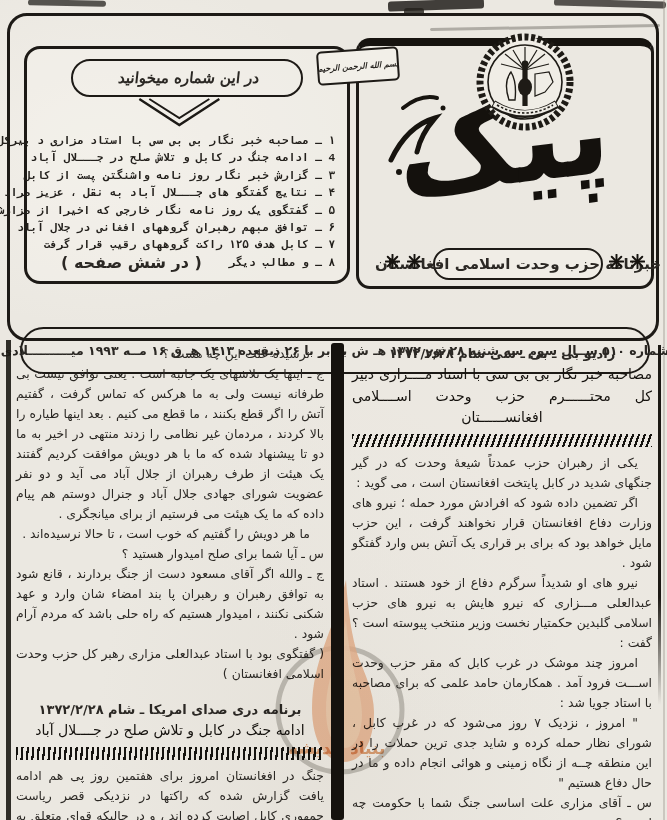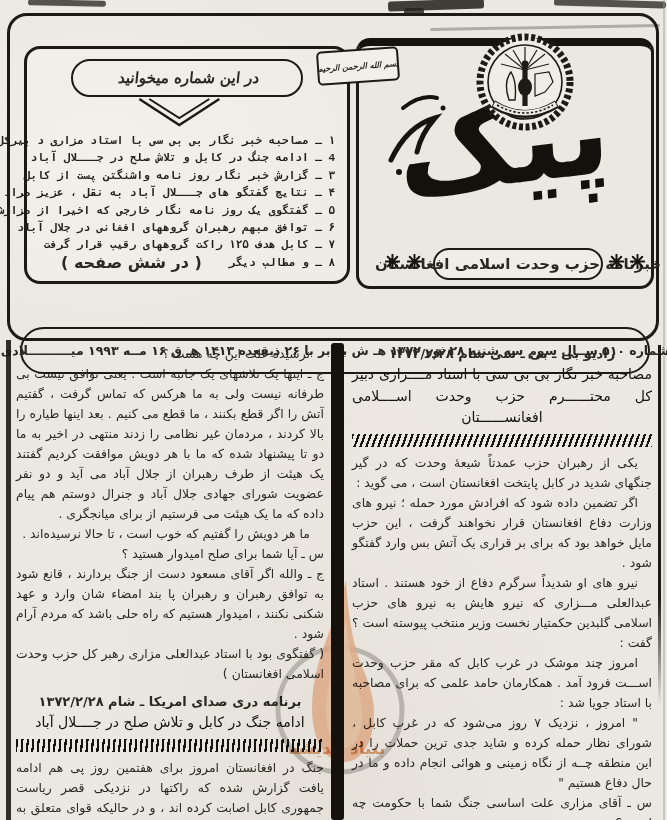--- a/index.html
+++ b/index.html
@@ -201,21 +201,21 @@
 
   </div>
 
   <div class="col col-l">
     <p class="ind">نرسیده علت این چه هست ؟</p>
     <p>ج ـ اینها یک تلاشهای یک جانبه است . یعنی توافق نیست بی طرفانه نیست ولی به ما هرکس که تماس گرفت ، گفتیم آتش را اگر قطع بکنند ، ما قطع می کنیم . بعد اینها طیاره را بالا کردند ، مردمان غیر نظامی را زدند منتهی در اخیر به ما دو تا پیشنهاد شده که ما با هر دویش موافقت کردیم گفتند یک هیئت از طرف رهبران از جلال آباد می آید و دو نفر عضویت شورای جهادی جلال آباد و جنرال دوستم هم پیام داده که ما یک هیئت می فرستیم از برای میانجگری .</p>
     <p class="ind">ما هر دویش را گفتیم که خوب است ، تا حالا نرسیده‌اند .</p>
     <p>س ـ آیا شما برای صلح امیدوار هستید ؟</p>
     <p>ج ـ والله اگر آقای مسعود دست از جنگ بردارند ، قانع شود به توافق رهبران و رهبران پا بند امضاء شان وارد و عهد شکنی نکنند ، امیدوار هستیم که راه حلی باشد که مردم آرام شود .</p>
     <p class="attrib">( گفتگوی بود با استاد عبدالعلی مزاری رهبر کل حزب وحدت اسلامی افغانستان )</p>
-    <p class="kicker" style="margin-top:8px;text-align:center;">برنامه دری صدای امریکا ـ شام ۱۳۷۲/۲/۲۸</p>
+    <p class="kicker" style="margin-top:16px;text-align:center;">برنامه دری صدای امریکا ـ شام ۱۳۷۲/۲/۲۸</p>
     <p class="headline">ادامه جنگ در کابل و تلاش صلح در جــــلال آباد</p>
     <div class="hatch vert"></div>
     <p>جنگ در افغانستان امروز برای هفتمین روز پی هم ادامه یافت گزارش شده که راکتها در نزدیکی قصر ریاست جمهوری کابل اصابت کرده اند ، و در حالیکه قوای متعلق به گلبدین حکمتیار</p>
   </div>
 
   <svg class="watermark" width="150" height="215" viewBox="0 0 150 215">
     <circle cx="72" cy="138" r="62" fill="none" stroke="#8f8c86" stroke-width="5" opacity=".55"></circle>
     <path d="M78,8 C66,58 44,88 44,136 C44,170 58,190 76,190 C94,190 106,170 106,140 C106,120 96,100 90,84 C84,66 80,40 78,8 Z" fill="#f0ae82" opacity=".8"></path>
     <path d="M78,48 C72,84 58,104 58,138 C58,162 66,176 77,176 C88,176 94,160 94,142 C94,120 82,96 78,48 Z" fill="#f8d2b2" opacity=".9"></path>
   </svg>

